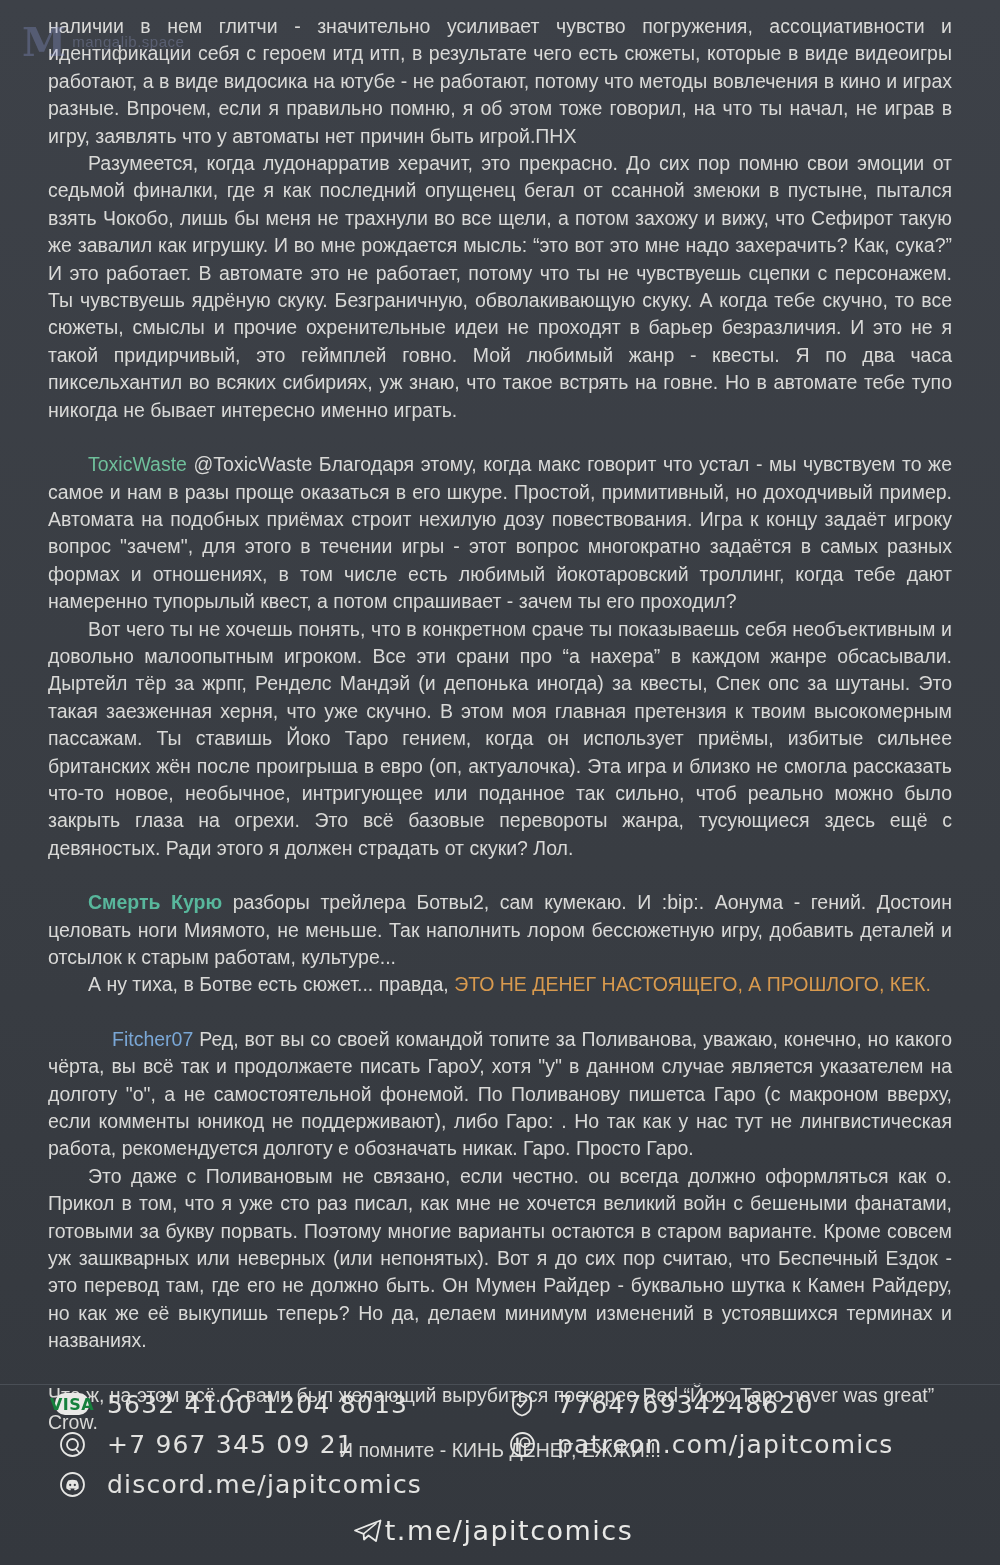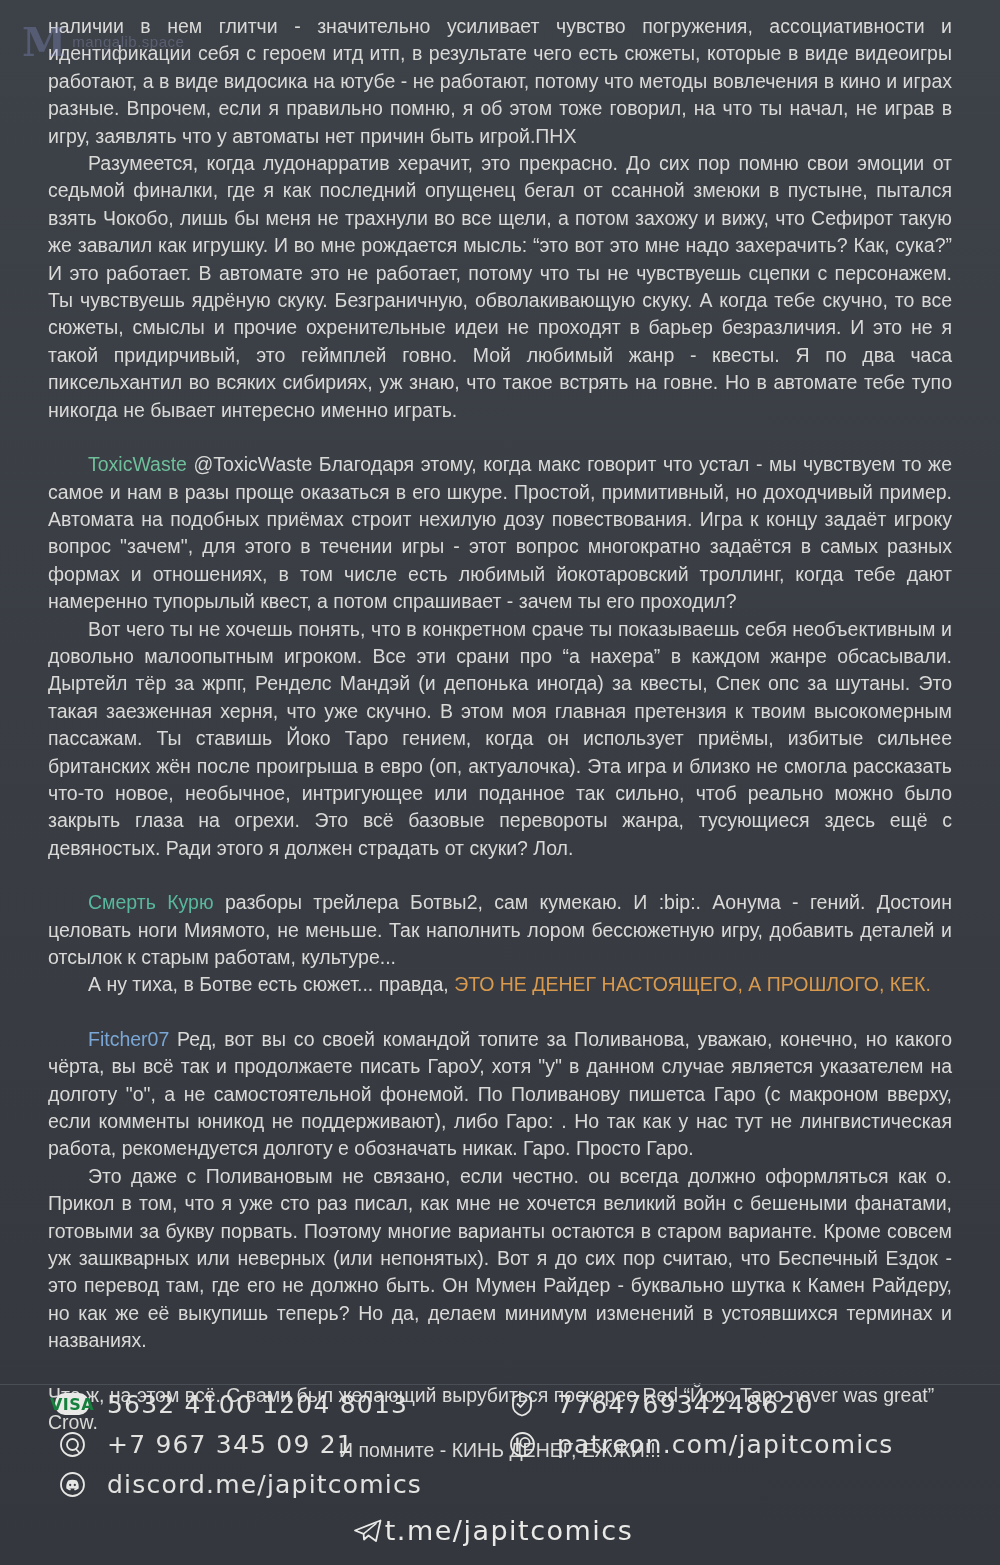--- a/index.html
+++ b/index.html
@@ -62,22 +62,22 @@
     text-align: justify;
     text-justify: inter-word;
     color: #d9d9d7;
   }
   p.indent { text-indent: 40px; }
 
   .block { margin-bottom: 0; }
   .gap { height: 27px; }
 
   .nick-green { color: #6fbf9b; }
-  .nick-teal  { color: #58b79c; }
-  .nick-blue  { color: #7aa7d6; }
+  .nick-teal  { color: #58b79c; font-weight: bold; }
+  .nick-blue  { color: #7aa7d6; margin-left: 24px; }
 
   .hl-orange { color: #d99a4e; }
 
   
   .divider {
     position: absolute;
     left: 0; right: 0;
     top: 1384px;
     height: 1px;
     background: #4a4f56;

